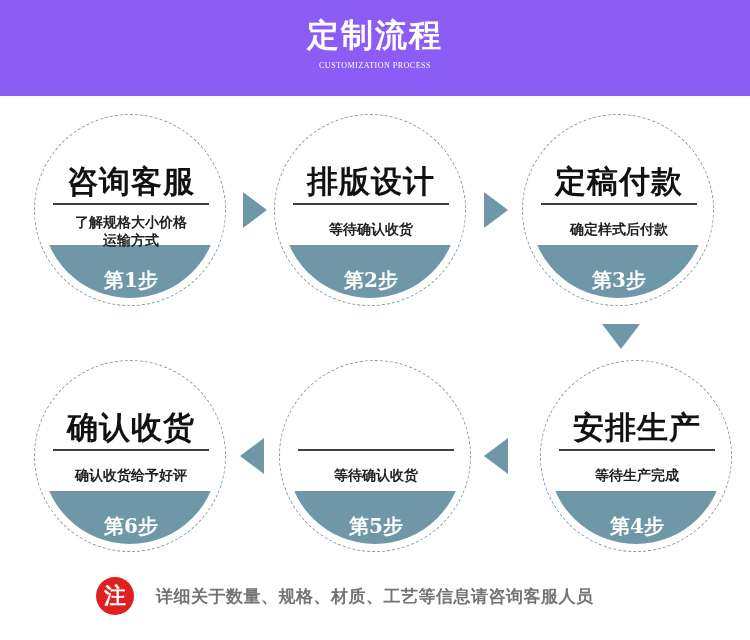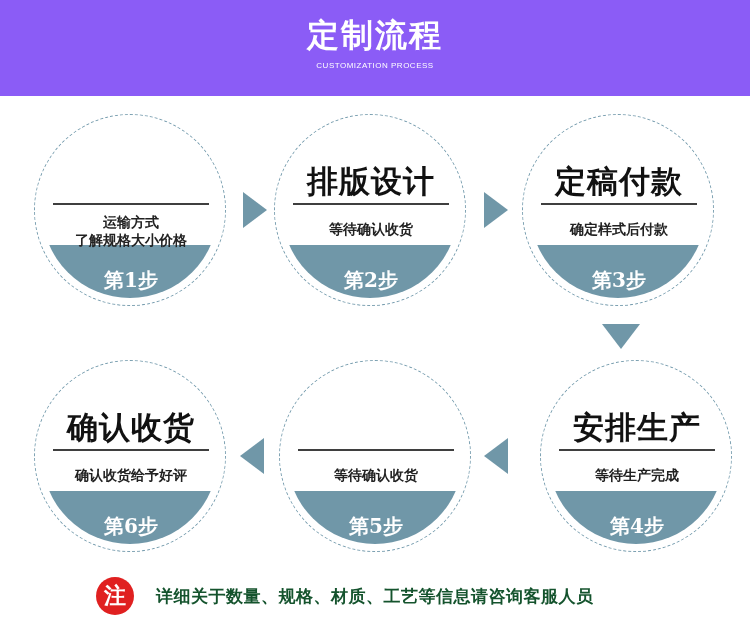--- a/index.html
+++ b/index.html
@@ -1,53 +1,54 @@
 <!DOCTYPE html>
 <html><head>
 <meta charset="utf-8">
 <style>
   html, body { margin:0; padding:0; }
   body { width:750px; height:640px; background:#ffffff; position:relative; overflow:hidden; font-family:"DejaVu Serif", "Liberation Serif", serif; }
   .header { position:absolute; left:0; top:0; width:750px; height:96px; background:#8b5cf6;padding-left:27px; }
   .header-title { position:absolute; left:0; width:750px; top:14px; text-align:center; color:#fff; font-family:"DejaVu Sans", sans-serif; font-weight:bold; font-size:32px; letter-spacing:2px; }
-  .header-sub { position:absolute; left:0; width:750px; top:61px; text-align:center; color:#fff; font-family:Liberation Sans, sans-serif; font-size:8px; letter-spacing:0.5px; }
+  .header-sub { position:absolute; left:0; width:750px; top:61px; text-align:center; color:#fff; font-family:Liberation Serif, serif; font-size:8px; letter-spacing:0.5px; }
   .step { position:absolute; width:194px; height:194px; }
   .ring { position:absolute; left:0; top:0; width:190px; height:190px; border:1.3px dashed #7a9fb0; border-radius:50%; }
   .inner { position:absolute; left:8px; top:8px; width:176px; height:176px; border-radius:50%; overflow:hidden; background:#fff; }
   .cap { position:absolute; left:0; bottom:0; width:176px; height:53px; background:#7097a8; }
   .title { position:absolute; left:0; width:194px; top:47px; text-align:center; font-size:31px; font-weight:bold; color:#111; letter-spacing:1px; }
   .rule { position:absolute; left:19px; width:156px; top:89px; height:2px; background:#3f3f3f; }
   .desc { position:absolute; left:0; width:194px; top:99px; text-align:center; font-size:14px; font-weight:bold; color:#222; line-height:18px; }
   .desc.one { top:106px; }
   .steplbl { position:absolute; left:0; width:194px; top:153px; text-align:center; color:#fff; font-size:20px; font-weight:bold; }
   .arrow { position:absolute; width:0; height:0; }
   .ar { border-top:18px solid transparent; border-bottom:18px solid transparent; border-left:24px solid #7097a8; }
   .al { border-top:18px solid transparent; border-bottom:18px solid transparent; border-right:24px solid #7097a8; }
   .ad { border-left:19px solid transparent; border-right:19px solid transparent; border-top:25px solid #7097a8; }
   .note { position:absolute; left:96px; top:576px; height:40px; display:flex; align-items:center; }
   .note-badge { width:38px; height:38px; border-radius:50%; background:#e02020; color:#fff; font-size:22px; font-weight:bold; display:flex; align-items:center; justify-content:center; }
-  .note-text { margin-left:22px; font-size:17px; font-weight:bold; color:#14532d; letter-spacing:0.5px; }
+  .note-text { margin-left:22px; font-size:17px; font-weight:bold; color:#737373; letter-spacing:0.5px; }
 </style>
 </head>
 <body>
 
 <div class="header">
   <div class="header-title">定制流程</div>
   <div class="header-sub">CUSTOMIZATION PROCESS</div>
 </div>
 
 <div class="step" style="left:34px; top:114px;">
   <div class="ring"></div>
   <div class="inner">
       <div class="cap"></div>
     </div>
+  <div class="title">咨询客服</div>
   <div class="rule"></div>
   <div class="desc">
+    <div>了解规格大小价格</div>
     <div>运输方式</div>
-    <div>了解规格大小价格</div>
   </div>
   <div class="steplbl">第1步</div>
 </div>
 
 <div class="step" style="left:274px; top:114px;">
   <div class="ring"></div>
   <div class="inner">
       <div class="cap"></div>
     </div>
   <div class="title">排版设计</div>

